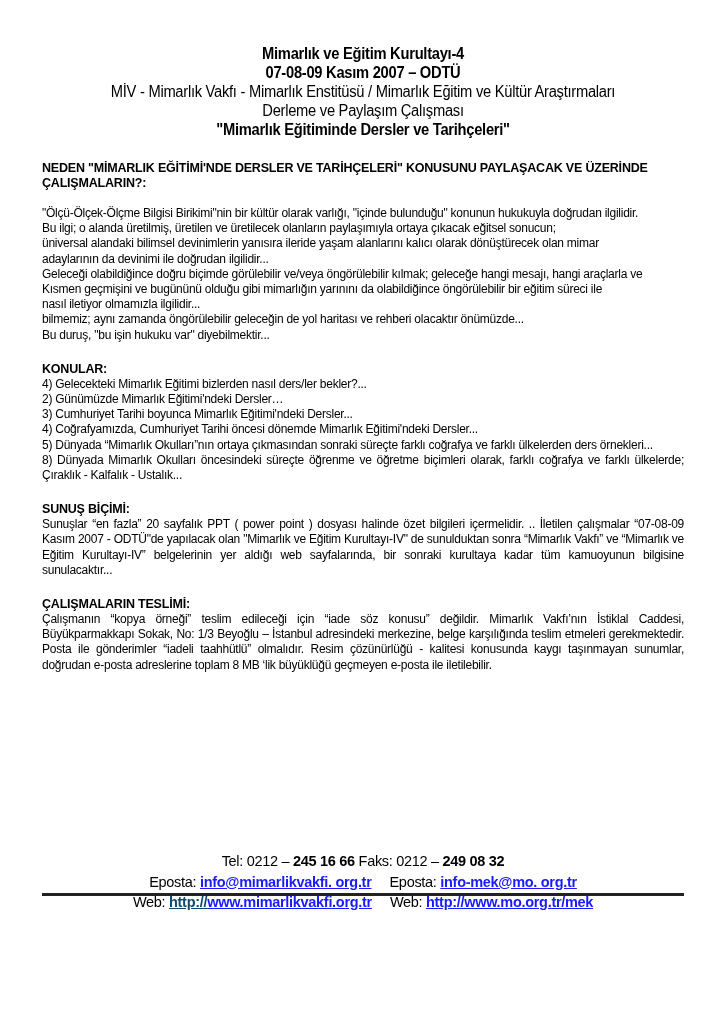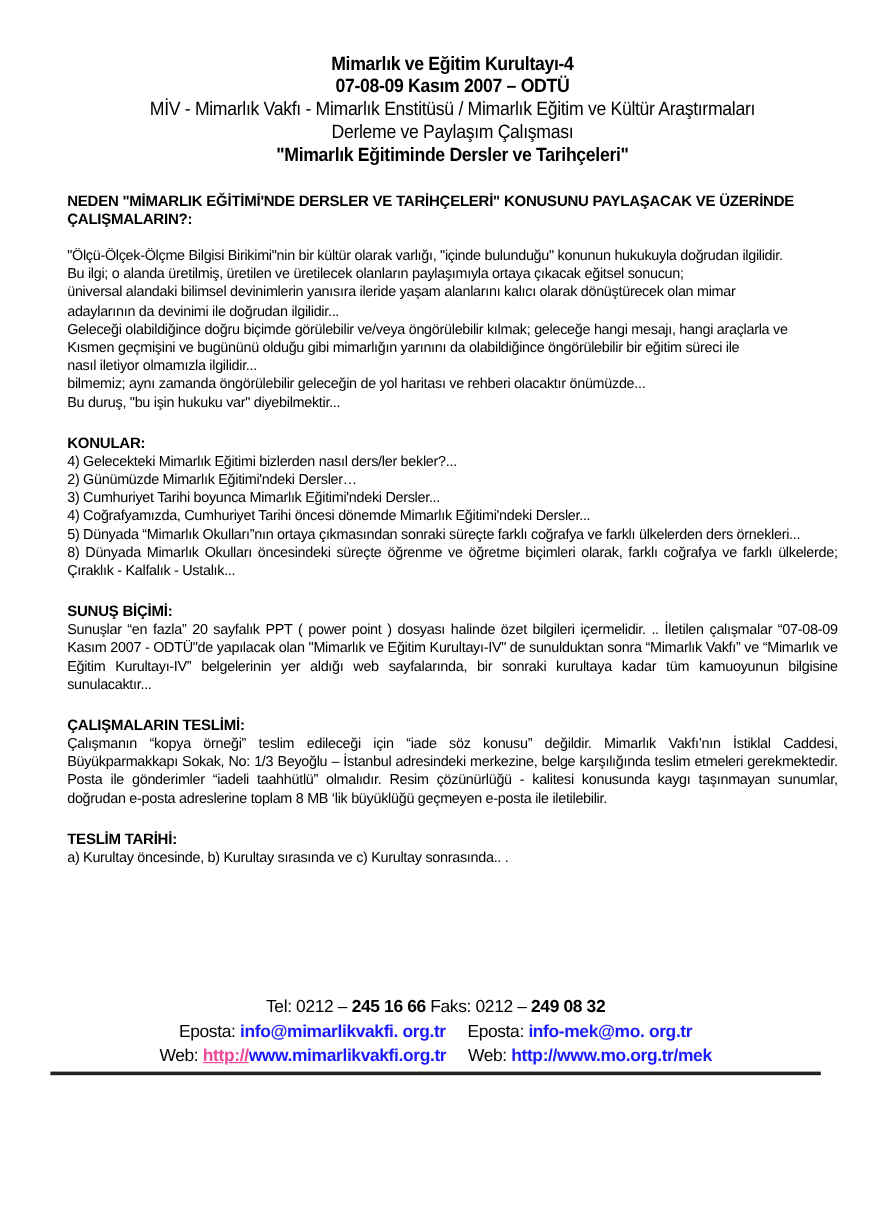--- a/index.html
+++ b/index.html
@@ -10,21 +10,21 @@
     body {
       width: 724px;
       height: 1024px;
       position: relative;
       overflow: hidden;
       font-family: "Liberation Sans", sans-serif;
       color: #000000;
     }
     .page {
       position: absolute;
-      left: 56px;
+      left: 42px;
       top: 44px;
       width: 642px;
     }
     .header {
       text-align: center;
       line-height: 19px;
       letter-spacing: -0.3px;
     }
     .header .h-bold {
       font-weight: bold;
@@ -53,35 +53,36 @@
       text-align: justify;
       text-align-last: left;
     }
     .line { display: block; white-space: nowrap; }
     .item { display: block; }
     .gap-s { height: 15px; }
     .gap-m { height: 19px; }
     .contact {
       position: absolute;
       left: 42px;
-      top: 829px;
+      top: 851px;
       width: 642px;
       text-align: center;
       font-size: 14.5px;
       line-height: 20.5px;
       letter-spacing: -0.3px;
     }
     .contact .row { display: block; white-space: nowrap; }
     .contact b { font-weight: bold; }
     .link {
       color: #1a1aff;
       font-weight: bold;
+      text-decoration: underline;
     }
     .link-visited {
-      color: #ec4899;
+      color: #0c4a6e;
       font-weight: bold;
       text-decoration: underline;
     }
     .sp { display: inline-block; width: 18px; }
     .rule {
       position: absolute;
       left: 42px;
       top: 893px;
       width: 642px;
       height: 3px;
@@ -145,24 +146,20 @@
 
   <div class="gap-m"></div>
 
   <div class="section">
     <div class="section-title">ÇALIŞMALARIN TESLİMİ:</div>
     <div class="para justify">Çalışmanın “kopya örneği” teslim edileceği için “iade söz konusu” değildir. Mimarlık Vakfı’nın İstiklal Caddesi, Büyükparmakkapı Sokak, No: 1/3 Beyoğlu – İstanbul adresindeki merkezine, belge karşılığında teslim etmeleri gerekmektedir. Posta ile gönderimler “iadeli taahhütlü” olmalıdır. Resim çözünürlüğü - kalitesi konusunda kaygı taşınmayan sunumlar, doğrudan e-posta adreslerine toplam 8 MB ‘lik büyüklüğü geçmeyen e-posta ile iletilebilir.</div>
   </div>
 
   <div class="gap-m"></div>
 
-  <div class="section">
-    <div class="section-title">TESLİM TARİHİ:</div>
-    <div class="para">a) Kurultay öncesinde, b) Kurultay sırasında ve c) Kurultay sonrasında.. .</div>
-  </div>
 
 </div>
 
 <div class="contact">
   <span class="row">
     <span>Tel: 0212 – </span><b>245 16 66</b><span> Faks: 0212 – </span><b>249 08 32</b>
   </span>
   <span class="row">
     <span>Eposta: </span><a class="link">info@mimarlikvakfi. org.tr</a><span class="sp"></span><span>Eposta: </span><a class="link">info-mek@mo. org.tr</a>
   </span>

